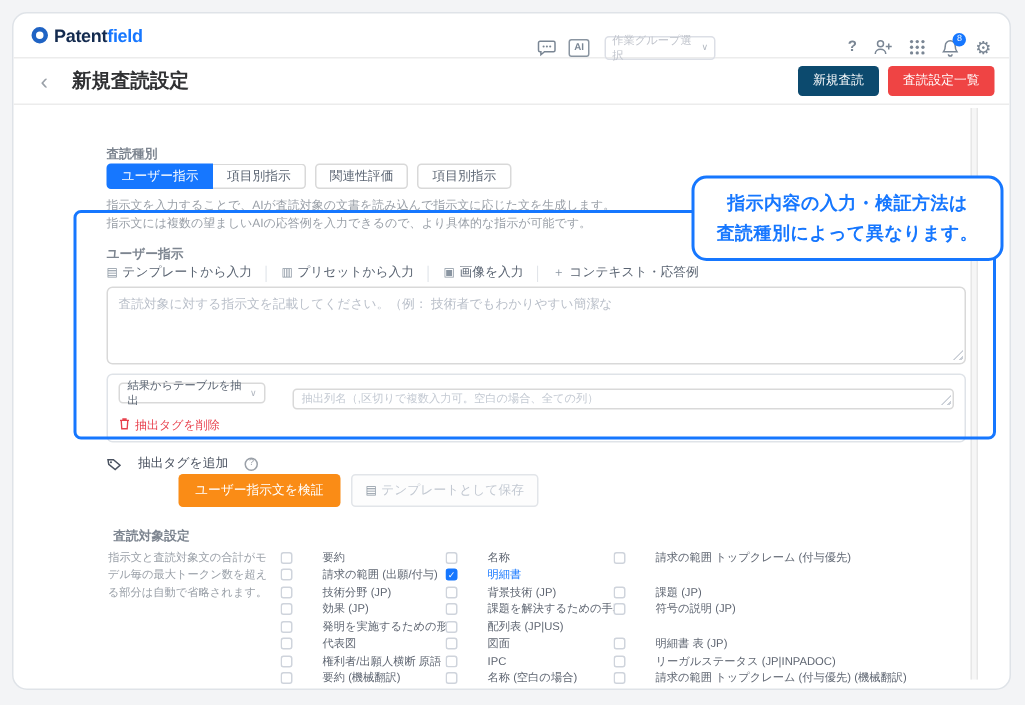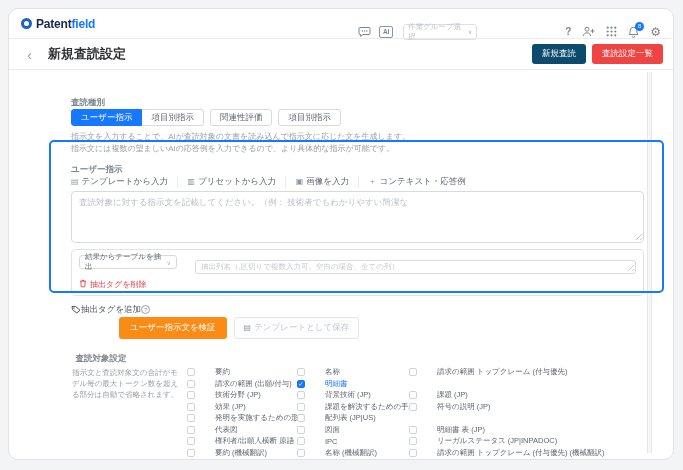--- a/index.html
+++ b/index.html
@@ -84,21 +84,21 @@
   .mini-select { width:98px; height:14px; border:1px solid #d9d9d9; border-radius:3px;
                  display:flex; align-items:center; justify-content:space-between;
                  padding:0 5px; font-size:7.5px; color:#5a6472; flex-shrink:0; cursor:pointer; }
   .chev { font-size:6px; color:#b0b6bf; }
   .mini-input-wrap { position:relative; flex:1; }
   .mini-input { width:100%; height:14px; border:1px solid #d9d9d9; border-radius:3px;
                 font-size:7.5px; padding:0 5px; font-family:inherit; color:#444; }
   .mini-input::placeholder { color:#c3c9d2; }
   .del-link { margin-top:5px; display:flex; align-items:flex-start; gap:3px; font-size:8px;
               color:#e8414d; cursor:pointer; width:fit-content; }
-  .add-link { margin-top:8px; display:flex; align-items:center; gap:0; font-size:8.5px;
+  .add-link { margin-top:8px; display:flex; align-items:center; gap:11px; font-size:8.5px;
               color:#4a5260; cursor:pointer; width:fit-content; }
   .help-circle { width:9px; height:9px; border:1px solid #9aa0a8; border-radius:50%;
                  font-size:6px; color:#9aa0a8; display:flex; align-items:center;
                  justify-content:center; }
   .ui-btns { margin-top:1px; display:flex; gap:7px;padding-left:48px; }
   .btn-orange { background:#fa8c16; padding:4px 11px; }
   .btn-disabled { background:#fdfdfd; border:1px solid #e2e5e9; color:#c3c9d2;
                   display:flex; align-items:center; gap:3px; padding:4px 9px; }
 
   
@@ -396,21 +396,21 @@
                 <span class="cb-label">リーガルステータス (JP|INPADOC)</span>
               </div>
             </div>
             <div class="cb-row">
               <div class="cb-cell col0">
                 <span class="cb"></span>
                 <span class="cb-label">要約 (機械翻訳)</span>
               </div>
               <div class="cb-cell col1">
                 <span class="cb"></span>
-                <span class="cb-label">名称 (機械翻訳)</span>
+                <span class="cb-label">名称 (空白の場合)</span>
               </div>
               <div class="cb-cell col2">
                 <span class="cb"></span>
                 <span class="cb-label">請求の範囲 トップクレーム (付与優先) (機械翻訳)</span>
               </div>
             </div>
             <div class="cb-row">
               <div class="cb-cell col0">
                 <span class="cb"></span>
                 <span class="cb-label">請求の範囲 (付与優先) (機械翻訳)</span>
@@ -426,14 +426,18 @@
     </div>
 
     <div class="form-row row-parallel">
       <div class="row-label"></div>
     </div>
 
   </div>
 
   <div class="scrolltrack"></div>
   <div class="anno-box"></div>
+  <div class="callout">
+    <div>指示内容の入力・検証方法は</div>
+    <div>査読種別によって異なります。</div>
+  </div>
 
 </div>
 
 </body></html>

